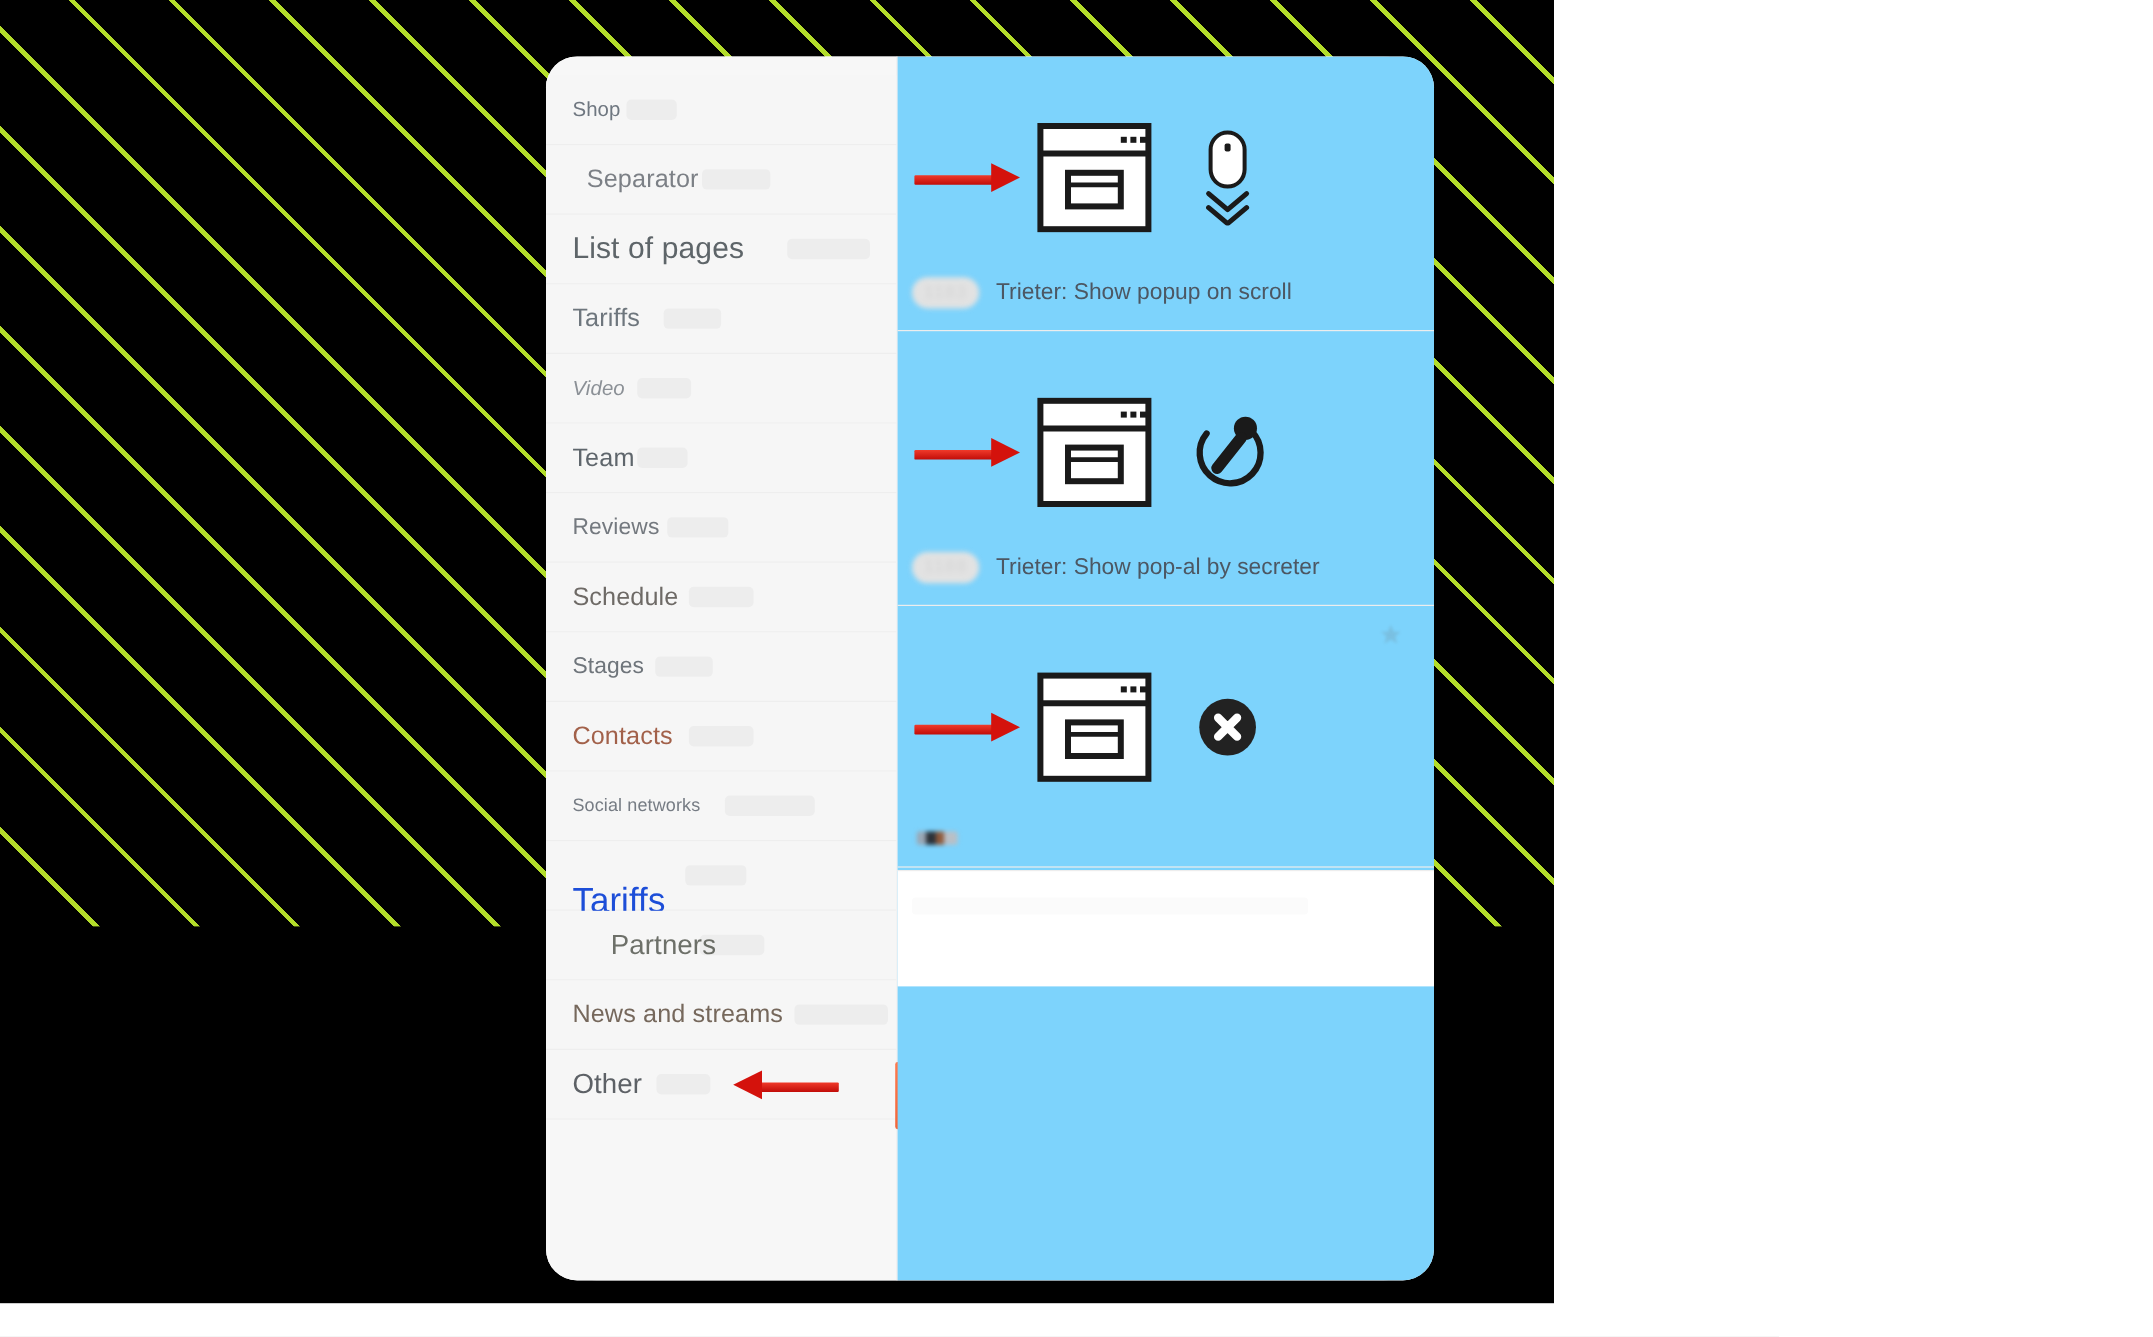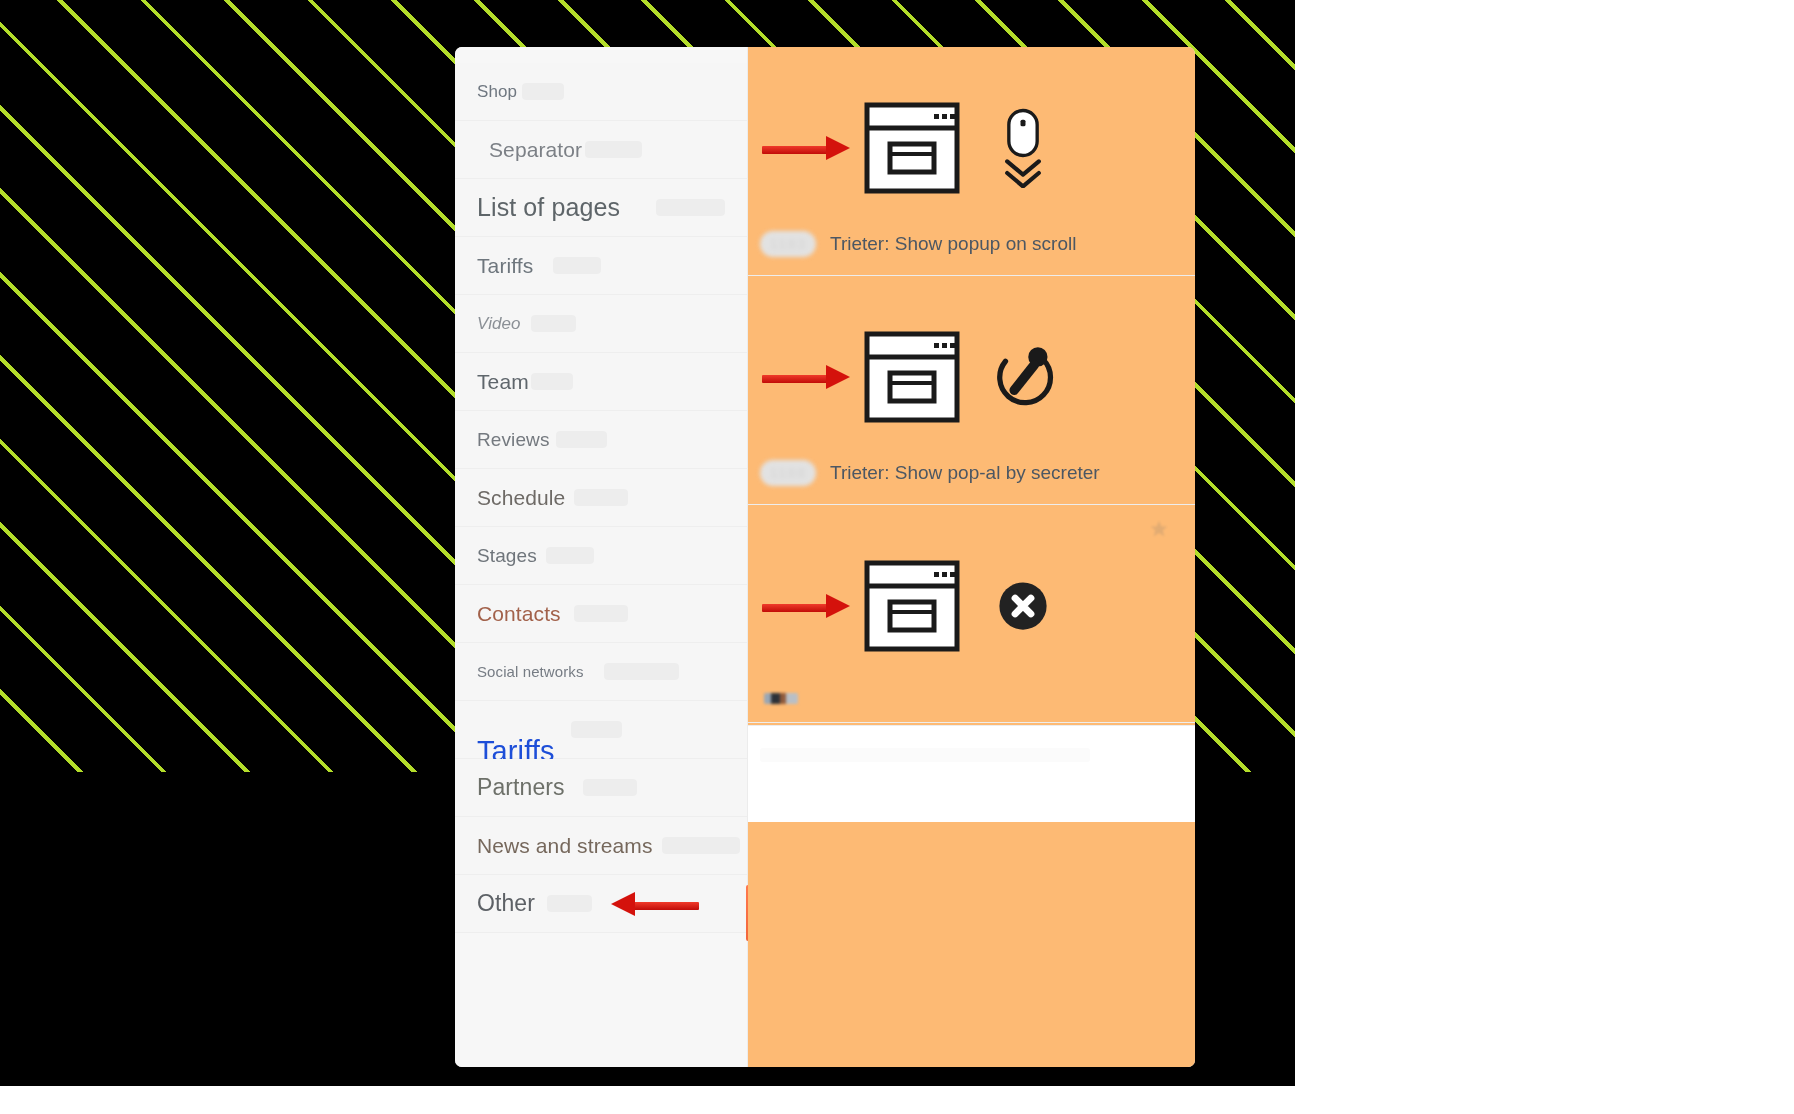--- a/index.html
+++ b/index.html
@@ -8,42 +8,42 @@
 
   
   #backdrop{position:absolute;left:0;top:0;width:1295px;height:1086px;background:#000;}
   #hatch{position:absolute;left:0;top:0;width:1295px;height:772px;
          background:repeating-linear-gradient(45deg,
             rgba(0,0,0,0) 0px, rgba(0,0,0,0) 55px,
             #b3dd2a 55px, #b3dd2a 59px);}
 
   
   #card{position:absolute;left:455px;top:47px;width:740px;height:1020px;
-        background:#ffffff;border-radius:7px;
+        background:#ffffff;border-radius:26px;
         box-shadow:0 0 0 1px rgba(0,0,0,.02);overflow:hidden;}
 
   
   #card::before{content:"";position:absolute;inset:0;border-radius:42px;
         box-shadow:inset 0 0 0 2px rgba(255,255,255,1);pointer-events:none;}
 
   
   #cardbody{position:absolute;left:0;top:0;width:100%;height:100%;display:flex;}
 
   
   #sidebar{width:293px;background:#f7f7f7;padding-top:16px;box-sizing:border-box;
            border-right:1px solid #ececec;position:relative;}
   .nav-item{height:58px;display:flex;align-items:center;padding-left:22px;
             box-sizing:border-box;border-bottom:1px solid #eeeeee;
             position:relative;background:#f6f6f6;}
   .nav-item .lbl{white-space:nowrap;letter-spacing:.1px;}
   .nav-item .ghost{position:absolute;height:17px;border-radius:4px;
             background:rgba(0,0,0,.035);}
 
   
-  #content{flex:1;background:#fdba74;position:relative;}
+  #content{flex:1;background:#7dd3fc;position:relative;}
   .trigger-row{position:relative;height:auto;border-bottom:1px solid #ededed;
                padding:26px 0 18px 0;}
   .trigger-row:last-child{border-bottom:none;}
   .iconline{display:flex;align-items:center;height:150px;padding-left:8px;}
   .arrow{width:88px;height:10px;position:relative;margin-right:14px;margin-left:6px;}
   .arrow .shaft{position:absolute;left:0;top:3px;width:66px;height:8px;
         background:linear-gradient(180deg,#f03a2a,#c10c08);border-radius:1px;}
   .arrow .head{position:absolute;right:0;top:-7px;width:0;height:0;
         border-top:12px solid transparent;border-bottom:12px solid transparent;
         border-left:24px solid #d4120c;}
@@ -132,21 +132,21 @@
         </div>
         <div class="nav-item">
           <span class="lbl" style="font-size:15px;color:#767c84;">Social networks</span>
      <span class="ghost" style="left:149px;width:75px;"></span>
         </div>
         <div class="nav-item">
           <span class="lbl" style="font-size:29px;color:#1d4ed8;margin-top:44px;">Tariffs</span>
      <span class="ghost" style="left:115.72px;width:51px;"></span>
         </div>
         <div class="nav-item">
-          <span class="lbl" style="font-size:23px;color:#6d7069;">Partners</span>
+          <span class="lbl" style="font-size:23px;color:#6d7069;margin-left:32px;">Partners</span>
      <span class="ghost" style="left:127.68px;width:54px;"></span>
         </div>
         <div class="nav-item">
           <span class="lbl" style="font-size:21px;color:#76685c;">News and streams</span>
      <span class="ghost" style="left:206.72px;width:78px;"></span>
         </div>
         <div class="nav-item">
           <span class="lbl" style="font-size:23px;color:#5d6166;">Other</span>
      <span class="ghost" style="left:91.80000000000001px;width:45px;"></span>
           <span style="position:absolute;left:150px;top:24px;" class="arrow left">

